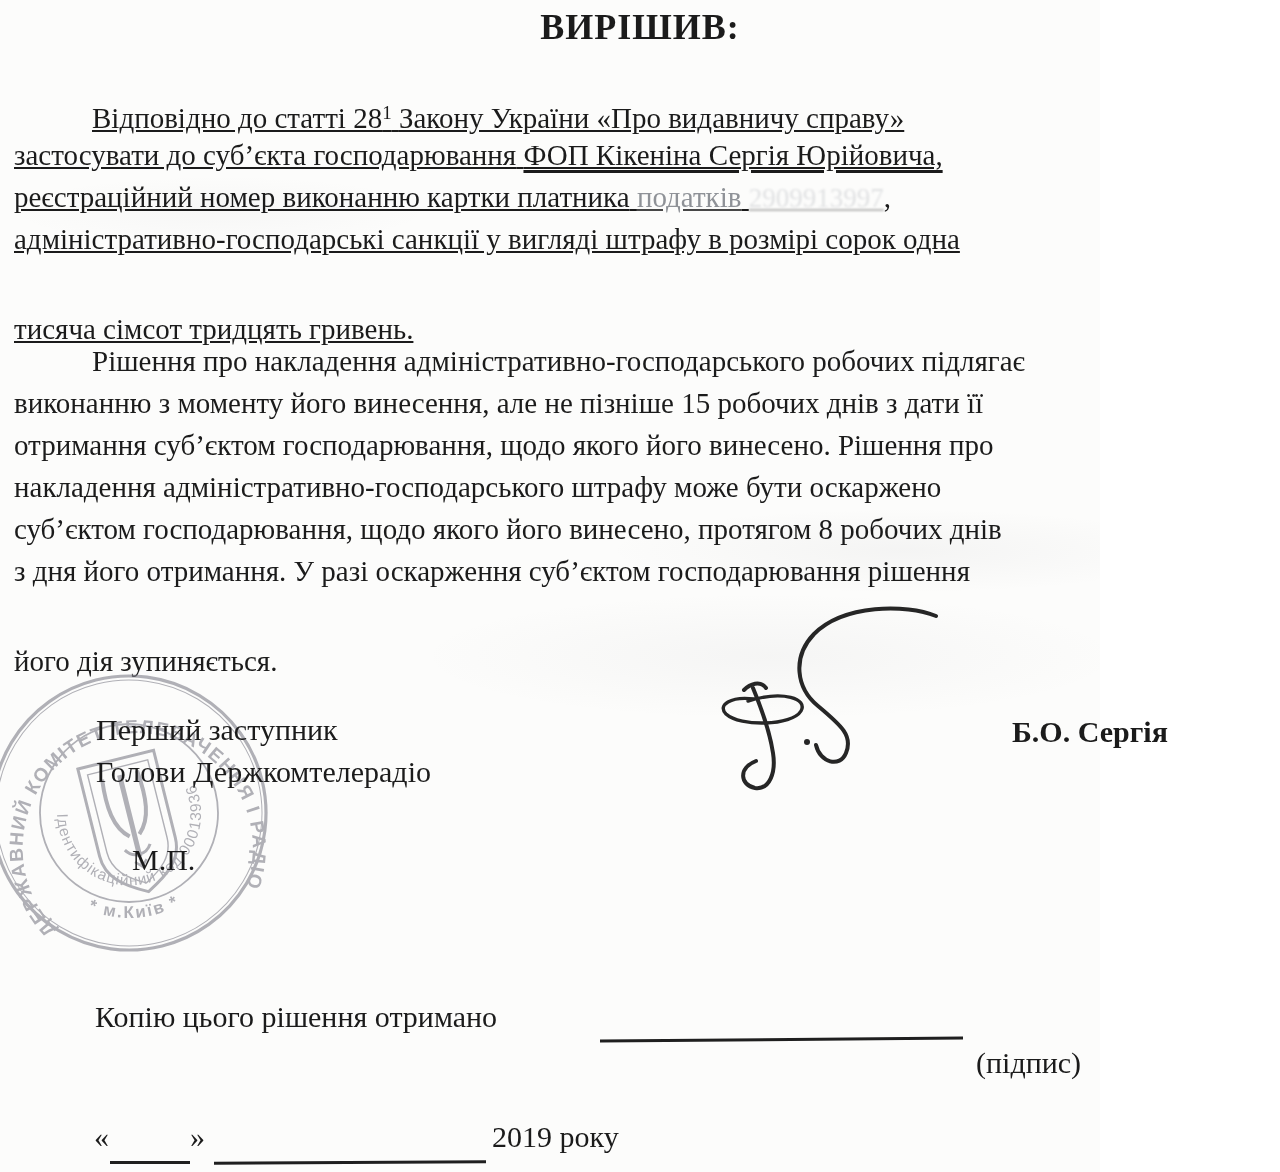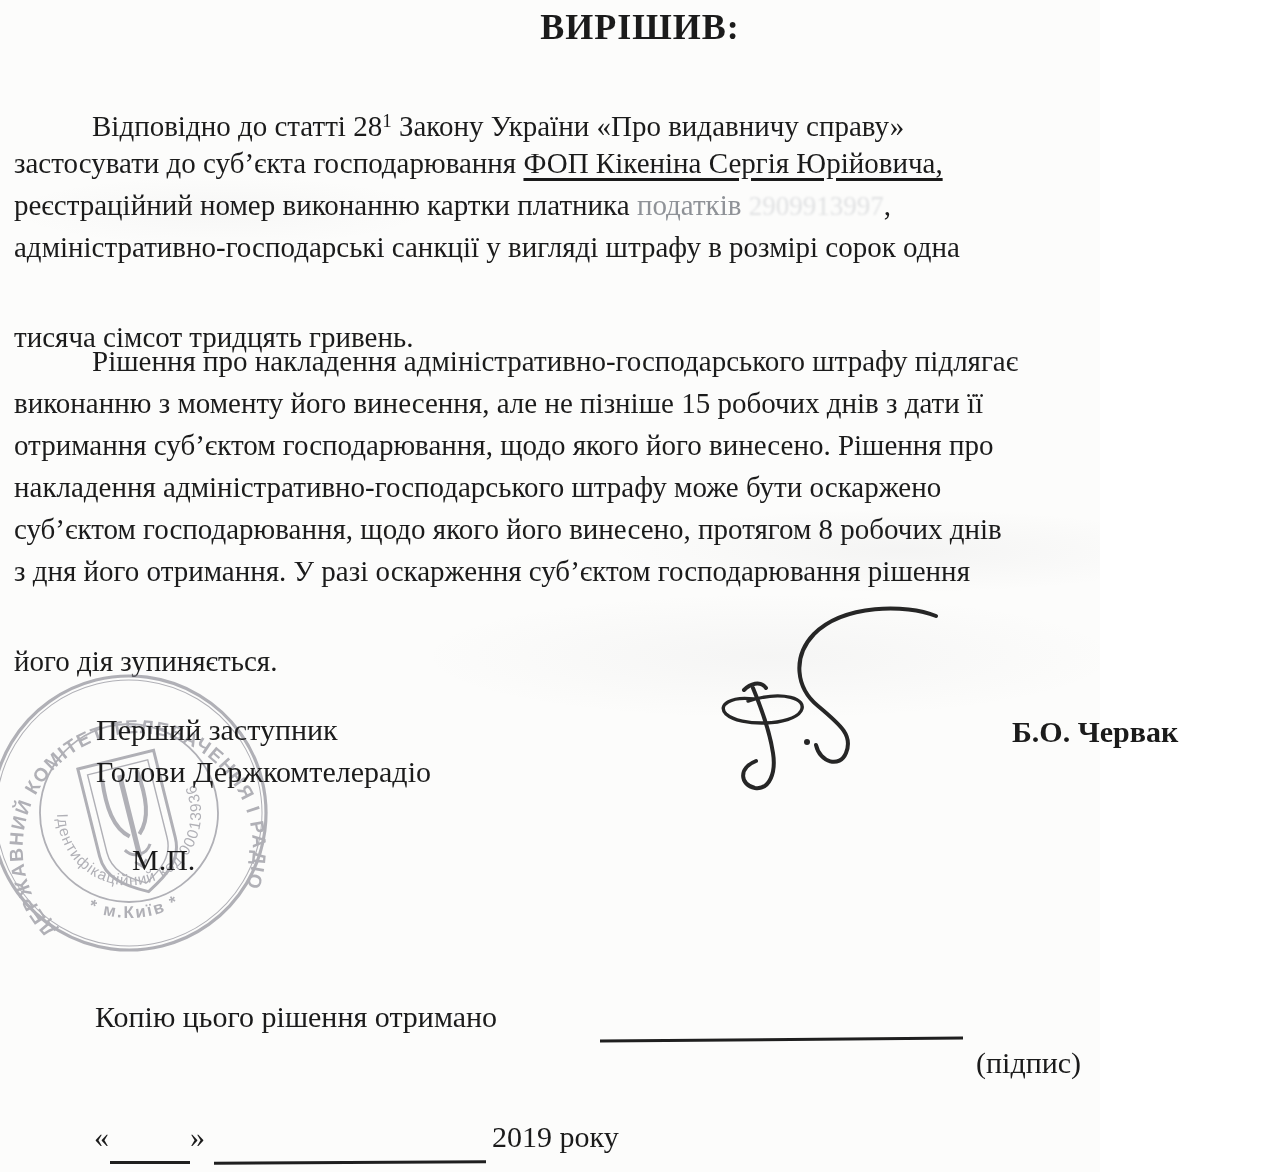--- a/index.html
+++ b/index.html
@@ -16,21 +16,21 @@
       radial-gradient(ellipse 420px 60px at 82% 47%, rgba(120,120,125,0.06), transparent 70%),
       radial-gradient(ellipse 500px 90px at 70% 56%, rgba(120,120,125,0.05), transparent 70%),
       radial-gradient(ellipse 300px 50px at 20% 18%, rgba(120,120,125,0.04), transparent 70%),
       #fcfcfb;
   }
   .title{
     position:absolute;top:6px;left:0;width:1280px;
     text-align:center;font-size:36px;font-weight:bold;letter-spacing:1px;
   }
   .para{position:absolute;left:14px;width:1252px;}
-  .p1{top:100px;}
+  .p1{top:92px;text-decoration:underline;}
   .p2{top:340px;}
   .jline{
     height:42px;line-height:42px;font-size:29px;white-space:nowrap;
     text-align:justify;text-align-last:justify;
   }
   .jline::after{content:"";display:inline-block;width:100%;}
   .lline{
     height:42px;line-height:42px;font-size:29px;white-space:nowrap;
     text-align:left;
     margin-top:48px;
@@ -77,21 +77,21 @@
 
   <div class="para p1">
     <div class="jline indent"><span>Відповідно до статті 28</span><sup class="fnote">1</sup> <span>Закону України «Про видавничу справу»</span></div>
     <div class="jline"><span>застосувати до суб’єкта господарювання</span> <span class="uline">ФОП Кікеніна Сергія Юрійовича,</span></div>
     <div class="jline"><span>реєстраційний номер виконанню картки платника</span> <span class="halffaded">податків</span> <span class="vfaded">2909913997</span><span>,</span></div>
     <div class="jline">адміністративно-господарські санкції у вигляді штрафу в розмірі сорок одна</div>
     <div class="lline">тисяча сімсот тридцять гривень.</div>
   </div>
 
   <div class="para p2">
-    <div class="jline indent">Рішення про накладення адміністративно-господарського штрафу підлягає</div>
+    <div class="jline indent">Рішення про накладення адміністративно-господарського робочих підлягає</div>
     <div class="jline">виконанню з моменту його винесення, але не пізніше 15 робочих днів з дати її</div>
     <div class="jline">отримання суб’єктом господарювання, щодо якого його винесено. Рішення про</div>
     <div class="jline">накладення адміністративно-господарського штрафу може бути оскаржено</div>
     <div class="jline">суб’єктом господарювання, щодо якого його винесено, протягом 8 робочих днів</div>
     <div class="jline">з дня його отримання. У разі оскарження суб’єктом господарювання рішення</div>
     <div class="lline">його дія зупиняється.</div>
   </div>
 
   <svg class="stamp-svg" viewBox="0 0 302 302">
     <g transform="rotate(-14 151 151)" opacity="0.62" fill="none" stroke="#82828c">
@@ -118,21 +118,21 @@
         <text class="stamp-outer-text"><textPath href="#outerArc" startOffset="2">ДЕРЖАВНИЙ КОМІТЕТ ТЕЛЕБАЧЕННЯ І РАДІОМОВЛЕННЯ УКРАЇНИ</textPath></text>
         <text class="stamp-inner-text"><textPath href="#innerArc" startOffset="8">Ідентифікаційний код 00013936</textPath></text>
         <text class="stamp-city-text"><textPath href="#cityArc" startOffset="42">*  м.Київ  *</textPath></text>
       </g>
     </g>
   </svg>
 
   <div class="sig-block-line pos1">Перший заступник</div>
   <div class="sig-block-line pos2">Голови Держкомтелерадіо</div>
   <div class="sig-block-line mp">М.П.</div>
-  <div class="sig-block-line signer">Б.О. Червак</div>
+  <div class="sig-block-line signer">Б.О. Сергія</div>
 
   <svg class="sign-svg" viewBox="700 598 260 210">
     <g fill="none" stroke="#262626" stroke-width="4" stroke-linecap="round">
       <path d="M 936 616 C 906 604 844 604 814 634 C 792 657 796 688 818 706 C 842 726 853 736 846 753 C 840 768 820 763 816 745"></path>
       <path d="M 744 690 C 750 684 760 680 766 688"></path>
       <path d="M 753 688 C 760 705 770 733 773 753 C 776 772 770 790 755 788 C 740 785 738 768 756 761"></path>
       <path d="M 748 701 C 784 690 808 699 801 711 C 792 726 740 727 726 714 C 717 705 731 696 754 699" stroke-width="3.4"></path>
       <circle cx="807" cy="742" r="3" fill="#262626" stroke="none"></circle>
     </g>
   </svg>

